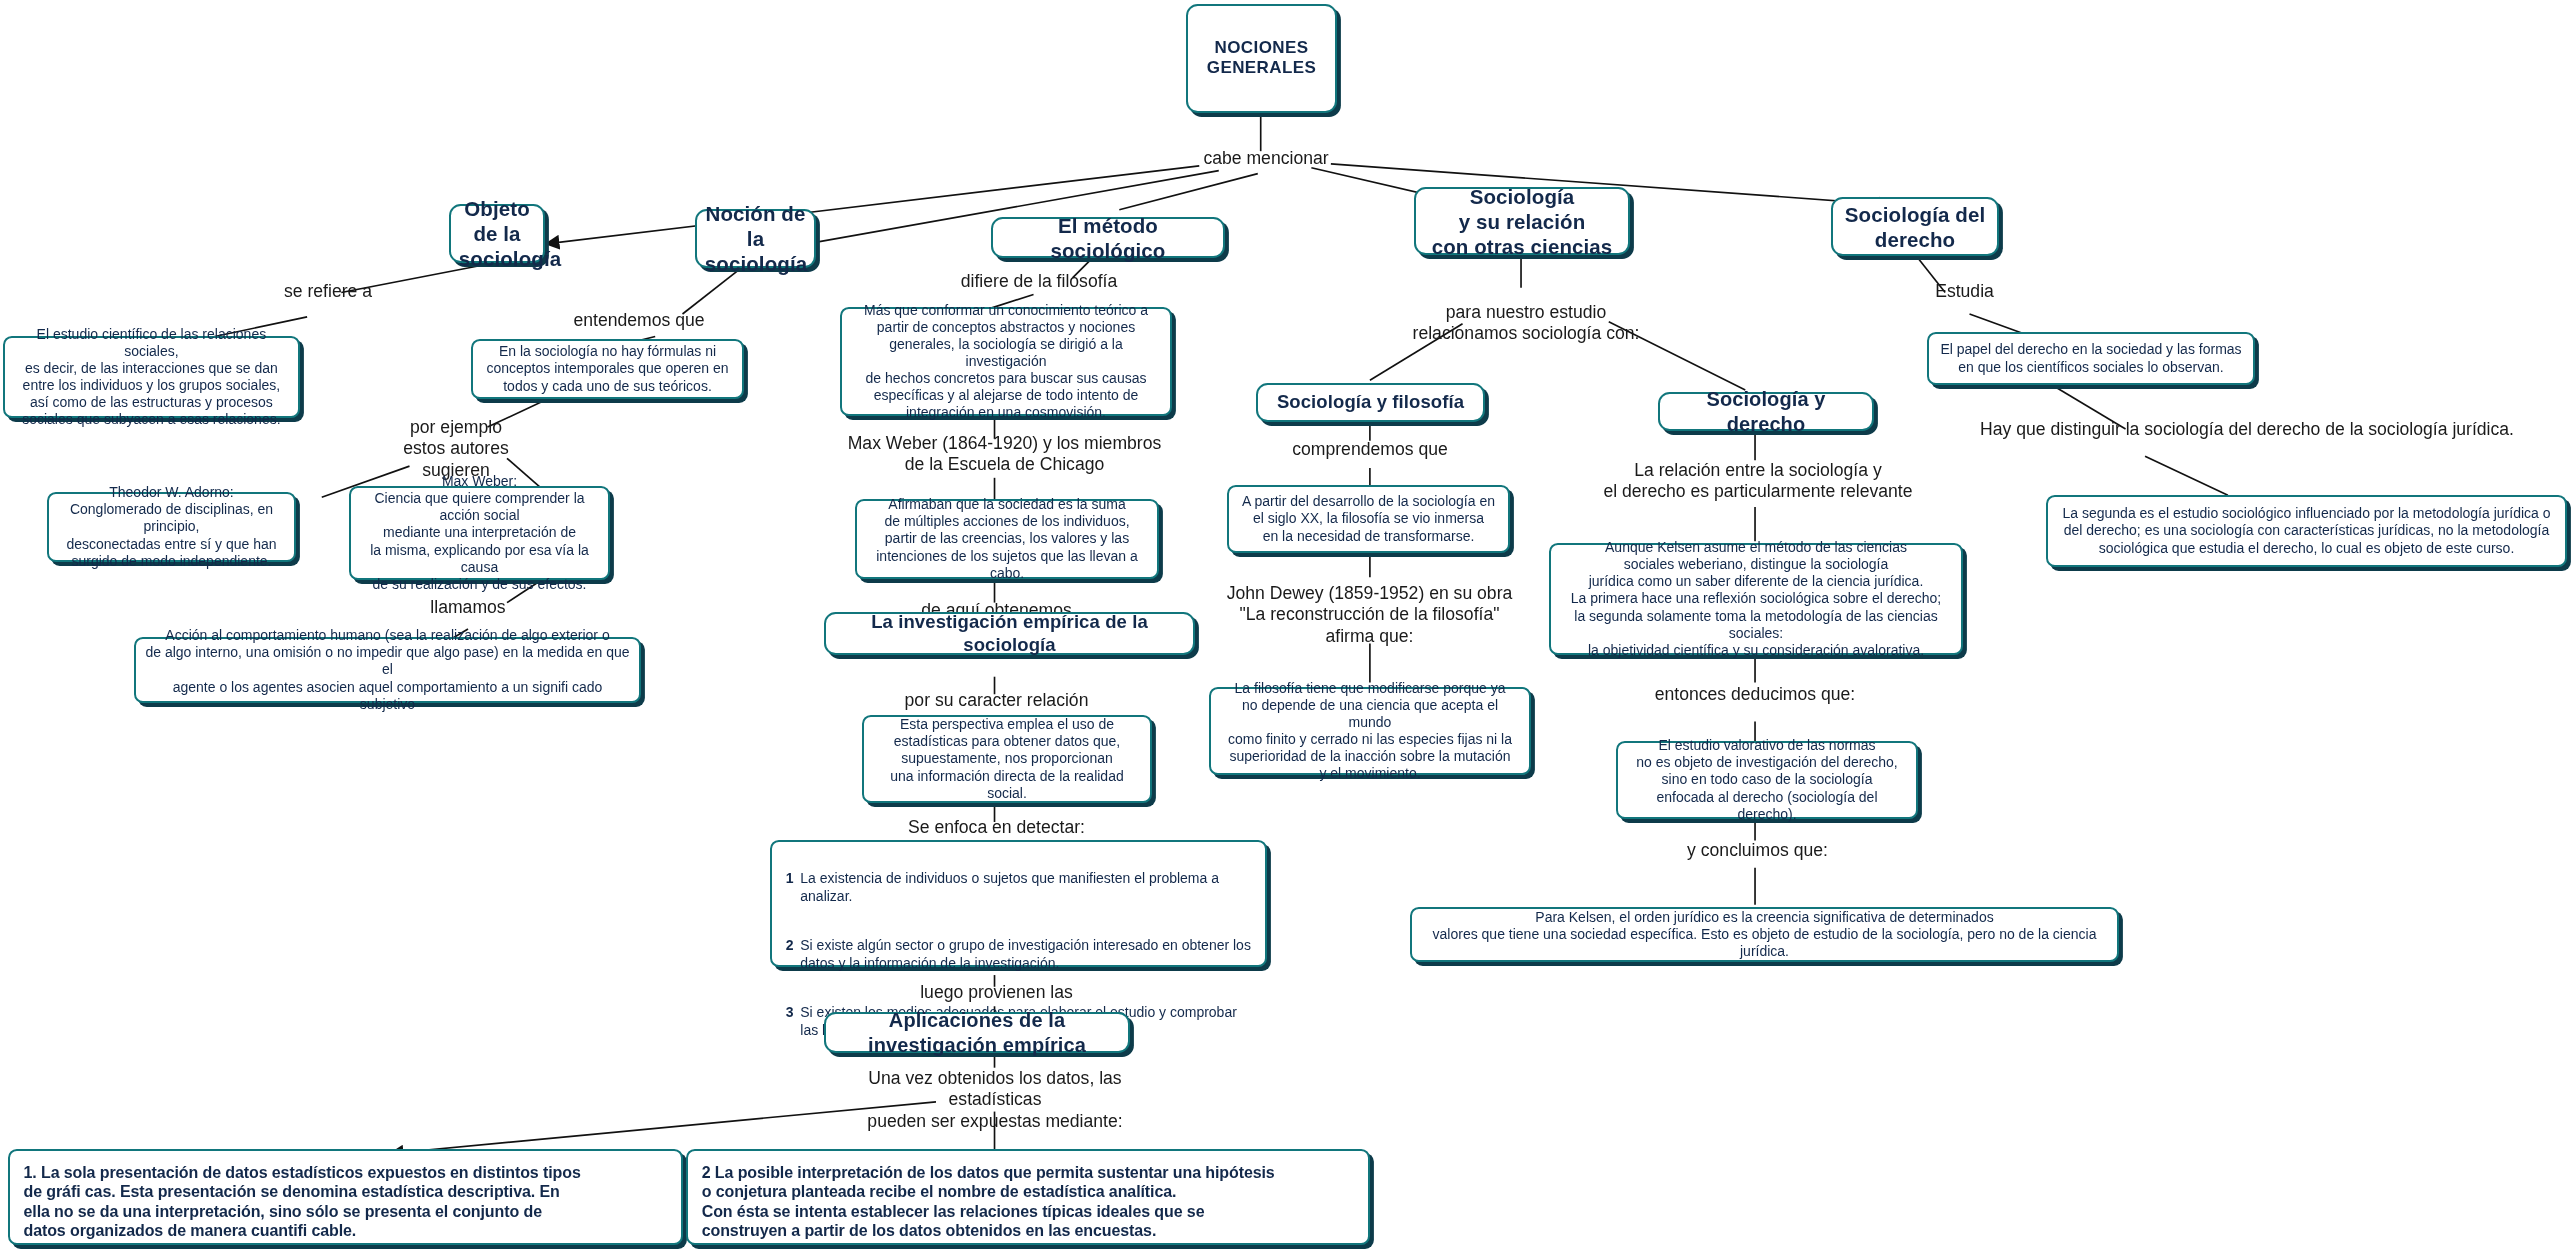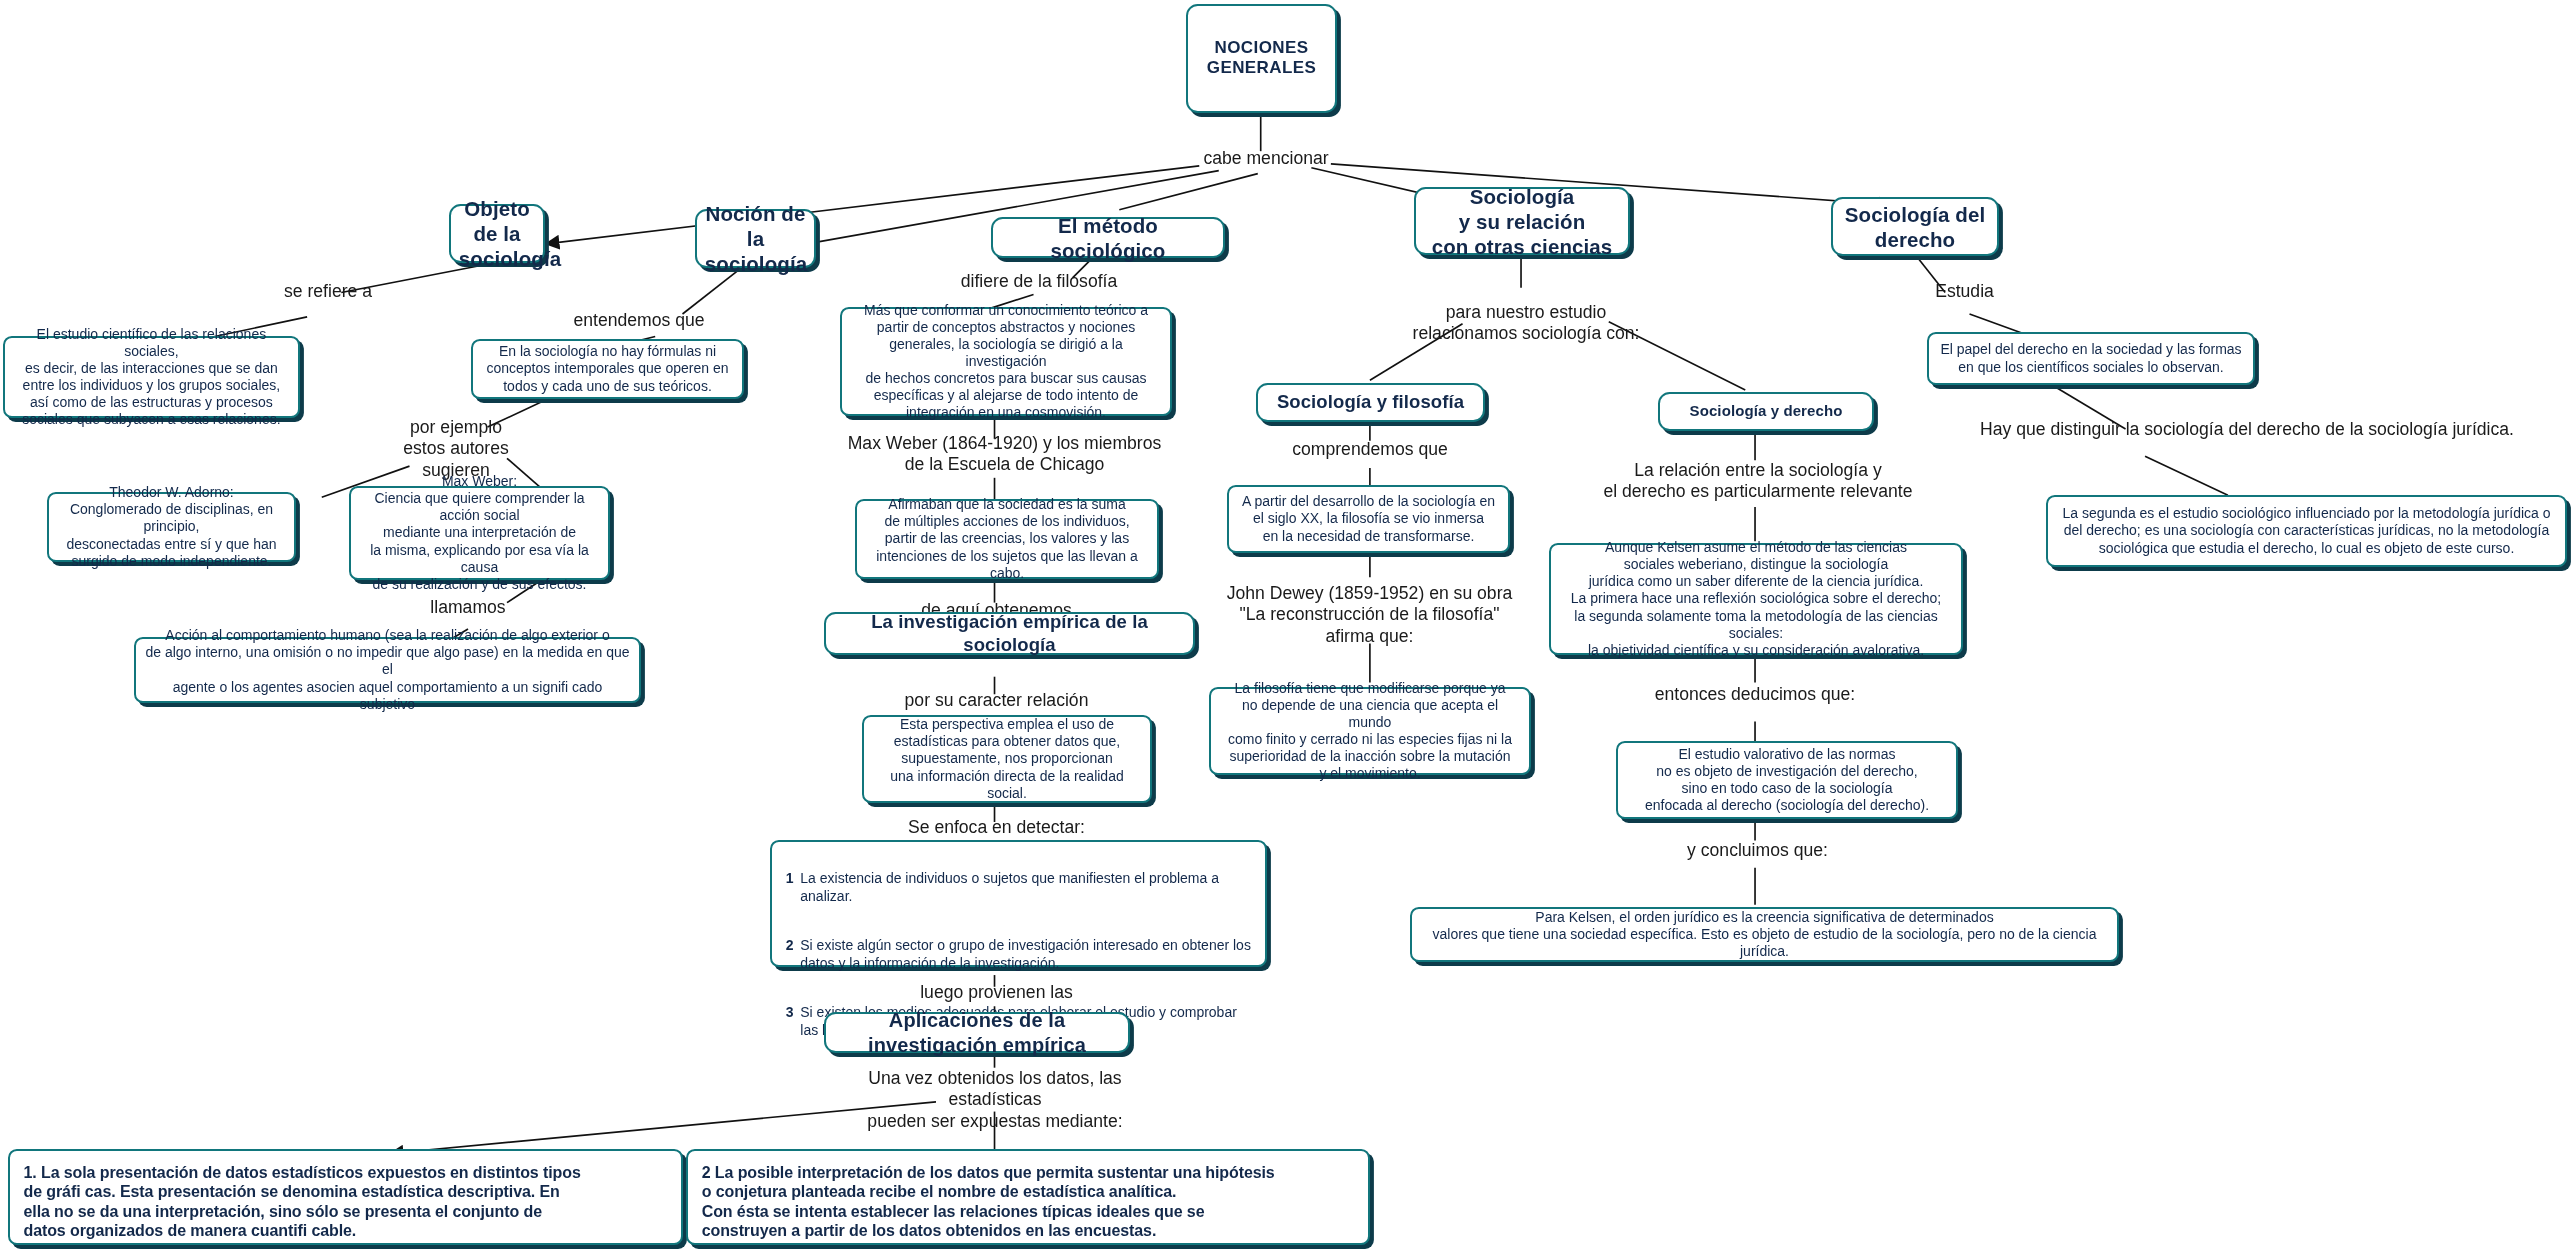--- a/index.html
+++ b/index.html
@@ -380,39 +380,39 @@
 afirma que:</div>
 
   <div class="node detail" style="left:1209px; top:687px; width:322px; height:88px;">
     <span class="node-inner">La filosofía tiene que modificarse porque ya
 no depende de una ciencia que acepta el mundo
 como finito y cerrado ni las especies fijas ni la
 superioridad de la inacción sobre la mutación
 y el movimiento.</span>
   </div>
 
-  <div class="node concept" style="left:1658px; top:392px; width:216px; height:39px; font-size:15px;">
+  <div class="node concept" style="left:1658px; top:392px; width:216px; height:39px; font-size:20px;">
     <span class="node-inner">Sociología y derecho</span>
   </div>
 
   <div class="linklabel lg" style="left:1575px; top:460px; width:366px;">La relación entre la sociología y
 el derecho es particularmente relevante</div>
 
   <div class="node detail" style="left:1549px; top:543px; width:414px; height:112px;">
     <span class="node-inner">Aunque Kelsen asume el método de las ciencias
 sociales weberiano, distingue la sociología
 jurídica como un saber diferente de la ciencia jurídica.
 La primera hace una reflexión sociológica sobre el derecho;
 la segunda solamente toma la metodología de las ciencias sociales:
 la objetividad científica y su consideración avalorativa.</span>
   </div>
 
   <div class="linklabel lg" style="left:1638px; top:684px; width:234px;">entonces deducimos que:</div>
 
-  <div class="node detail" style="left:1616px; top:741px; width:342px; height:78px;">
+  <div class="node detail" style="left:1616px; top:741px; width:302px; height:78px;">
     <span class="node-inner">El estudio valorativo de las normas
 no es objeto de investigación del derecho,
 sino en todo caso de la sociología
 enfocada al derecho (sociología del derecho).</span>
   </div>
 
   <div class="linklabel lg" style="left:1648px; top:840px; width:219px;">y concluimos que:</div>
 
   <div class="node detail" style="left:1410px; top:907px; width:709px; height:55px;">
     <span class="node-inner">Para Kelsen, el orden jurídico es la creencia significativa de determinados

